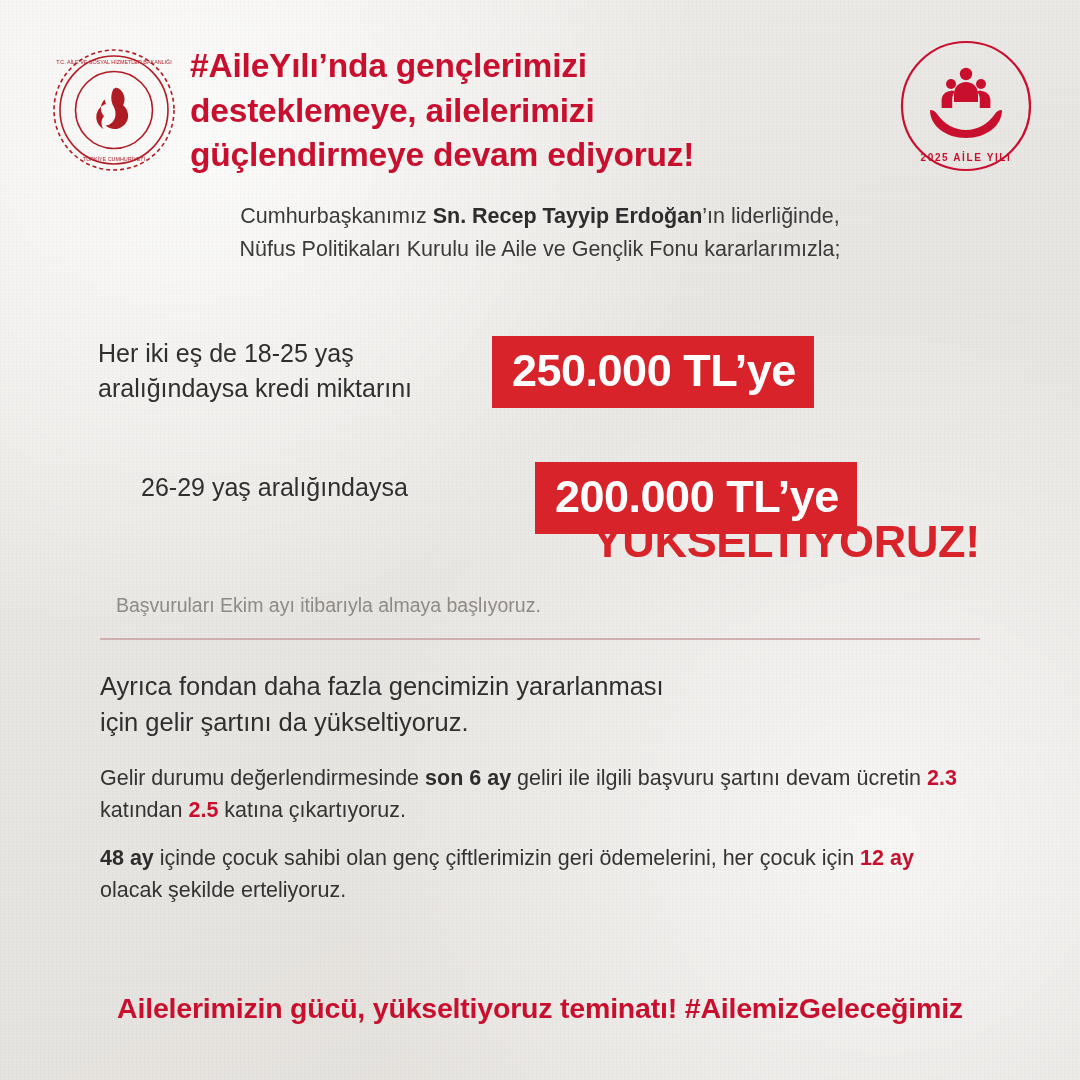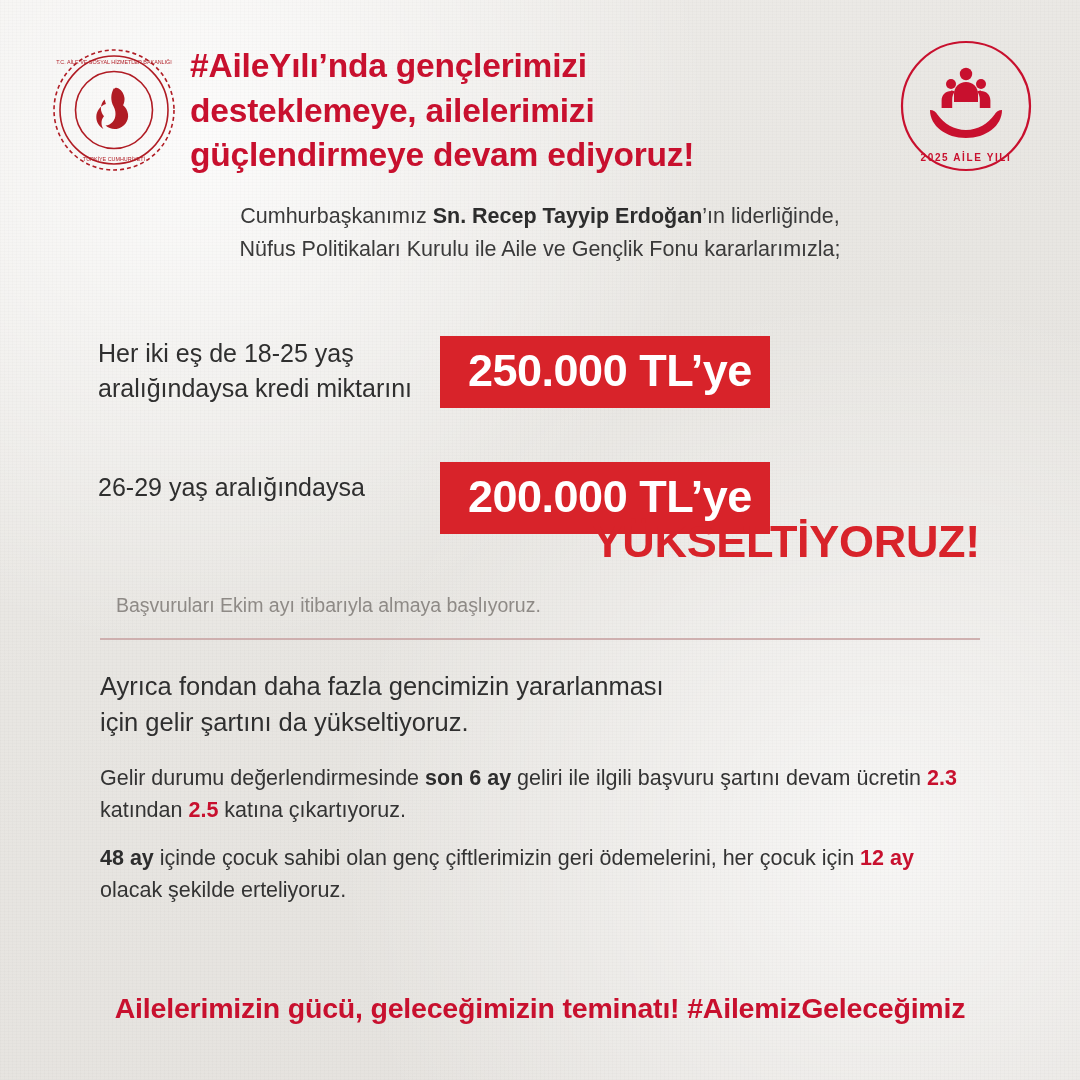--- a/index.html
+++ b/index.html
@@ -80,37 +80,37 @@
     left: 0;
     right: 0;
     top: 336px;
   }
   .row {
     position: relative;
     display: flex;
     align-items: flex-start;
   }
   .row-text {
-    width: 440px;
+    width: 492px;
     padding-left: 98px;
     color: #2f2f2f;
     font-size: 25px;
     line-height: 1.38;
   }
   .amount {
     display: inline-block;
     background: #d8232a;
     color: #ffffff;
     font-size: 45px;
     font-weight: bold;
     letter-spacing: -0.5px;
-    padding: 9px 18px 11px 28px;
+    padding: 9px 18px 11px 20px;
     white-space: nowrap;
   }
-  .row2 { margin-top: 54px; }
+  .row2 { margin-top: 54px; margin-left: 43px; }
   .row2 .row-text { padding-top: 8px; }
 
   .raise {
     position: absolute;
     right: 100px;
     top: 516px;
     color: #d8232a;
     font-size: 45px;
     font-weight: bold;
     letter-spacing: -0.3px;
@@ -274,15 +274,15 @@
 
   <div class="para1">
     <span>Gelir durumu değerlendirmesinde </span><span class="bk">son 6 ay</span><span> geliri ile ilgili başvuru şartını devam ücretin </span><span class="hl">2.3</span><span> katından </span><span class="hl">2.5</span><span> katına çıkartıyoruz.</span>
   </div>
 
   <div class="para2">
     <span class="bk">48 ay</span><span> içinde çocuk sahibi olan genç çiftlerimizin geri ödemelerini, her çocuk için </span><span class="hl">12 ay</span><span> olacak şekilde erteliyoruz.</span>
   </div>
 
   <div class="footer">
-    <span>Ailelerimizin gücü, geleceğimizin teminatı! </span><span class="tag2">#AilemizGeleceğimiz</span>
+    <span>Ailelerimizin gücü, yükseltiyoruz teminatı! </span><span class="tag2">#AilemizGeleceğimiz</span>
   </div>
 </div>
 
 </body></html>

